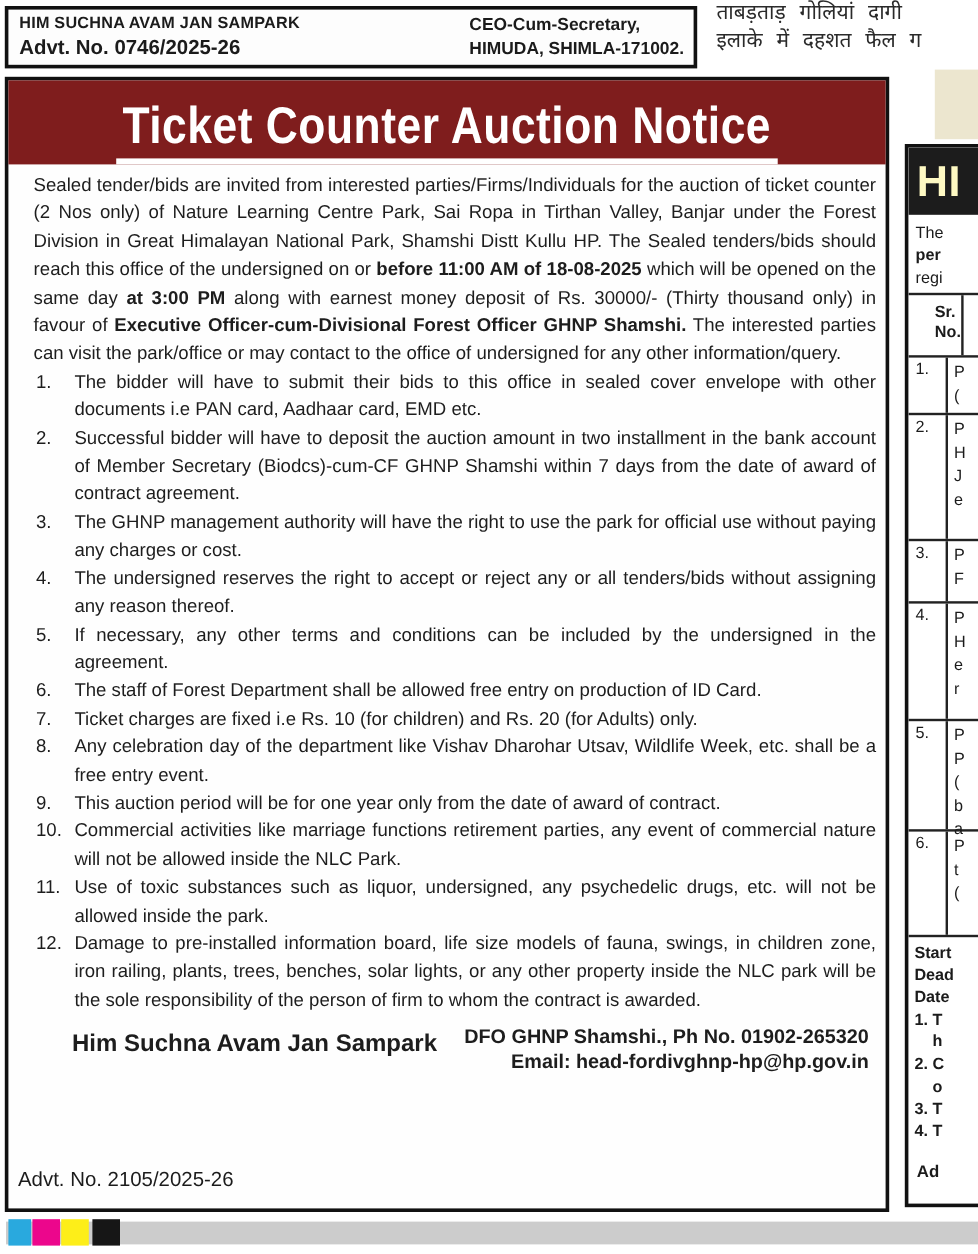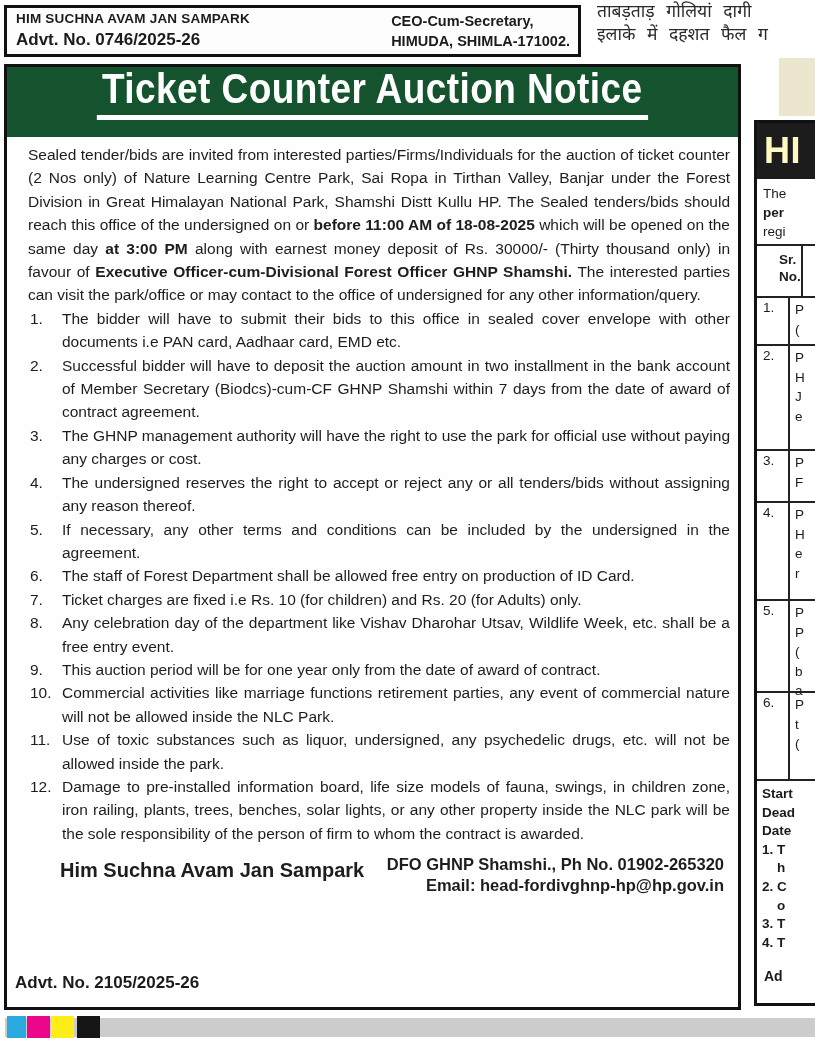--- a/index.html
+++ b/index.html
@@ -30,37 +30,37 @@
 
   
   .cream-block { position:absolute; left:779px; top:58px; width:36px; height:58px; background:#ece6cf; }
 
   
   .main-box {
     position:absolute; left:4px; top:64px; width:737px; height:946px;
     border:3px solid #111; background:#fefefe;
   }
   .title-bar {
-    background:#14532d; height:70px; display:flex; align-items:flex-start; justify-content:center;
+    background:#7f1d1d; height:70px; display:flex; align-items:flex-end; justify-content:center;
   }
   .title-bar .title {
     display:inline-block; color:#fff; font-weight:bold; font-size:43px; line-height:1;
     border-bottom:5px solid #fff; padding:0 6px 5px 6px;
     transform:scaleX(0.86); transform-origin:center; letter-spacing:0.5px; white-space:nowrap;
   }
   .notice-body { padding:6px 8px 0 21px; font-size:15.5px; line-height:23.4px; text-align:justify; color:#1d1d1d; }
   .terms-head { font-weight:bold; font-size:16px; text-decoration:underline; line-height:23px; text-align:left; }
   ol.terms { list-style:none; }
   ol.terms li { display:flex; }
   ol.terms .no { flex:0 0 34px; padding-left:2px; }
   ol.terms .txt { flex:1; text-align:justify; }
   .sign-row { display:flex; justify-content:space-between; padding:9px 6px 0 32px; }
   .sign-left { font-weight:bold; font-size:20px; padding-top:5px; white-space:nowrap; }
   .sign-right { font-weight:bold; font-size:16.5px; line-height:21px; text-align:right; white-space:nowrap; }
-  .advt2 { position:absolute; left:8px; bottom:14px; font-weight:bold; font-size:17px; }
+  .advt2 { position:absolute; left:8px; bottom:14px; font-weight:normal; font-size:17px; }
 
   
   .side-box {
     position:absolute; left:754px; top:120px; width:70px; height:886px;
     border:3px solid #111; background:#fff; overflow:hidden;
   }
   .side-title-bar { background:#1c1c1c; height:56px; display:flex; align-items:center; padding-left:7px; }
   .side-title-bar .t { color:#fef9c3; font-weight:bold; font-size:36px; line-height:1; letter-spacing:0.5px; }
   .side-intro { padding:5px 0 3px 6px; font-size:13.5px; line-height:19px; }
   .side-intro .b { font-weight:bold; }

